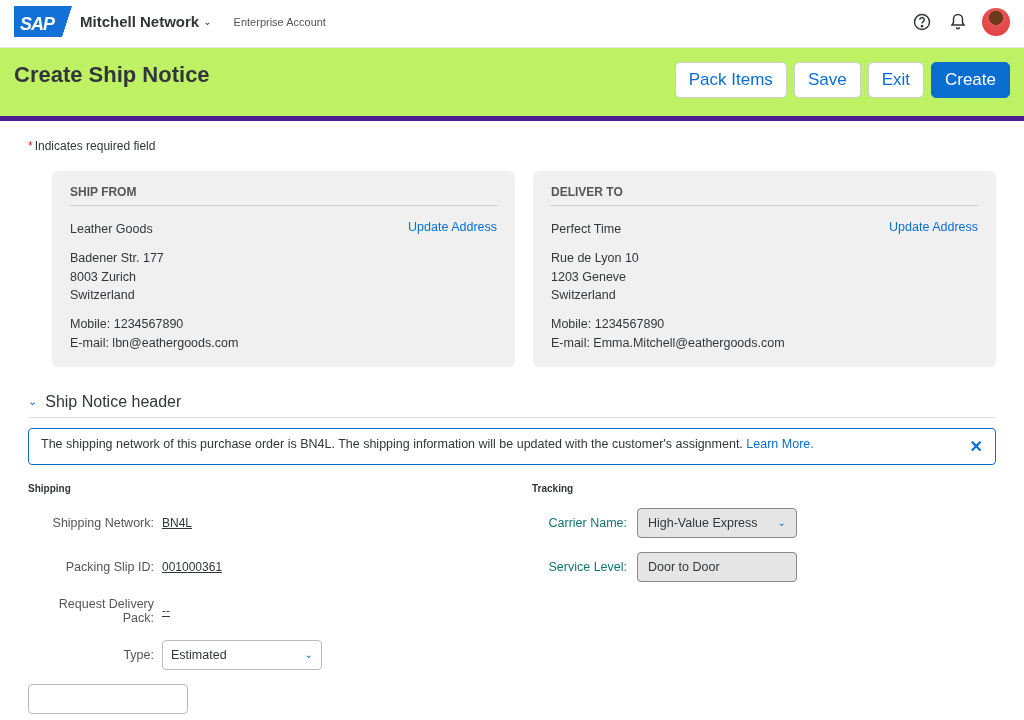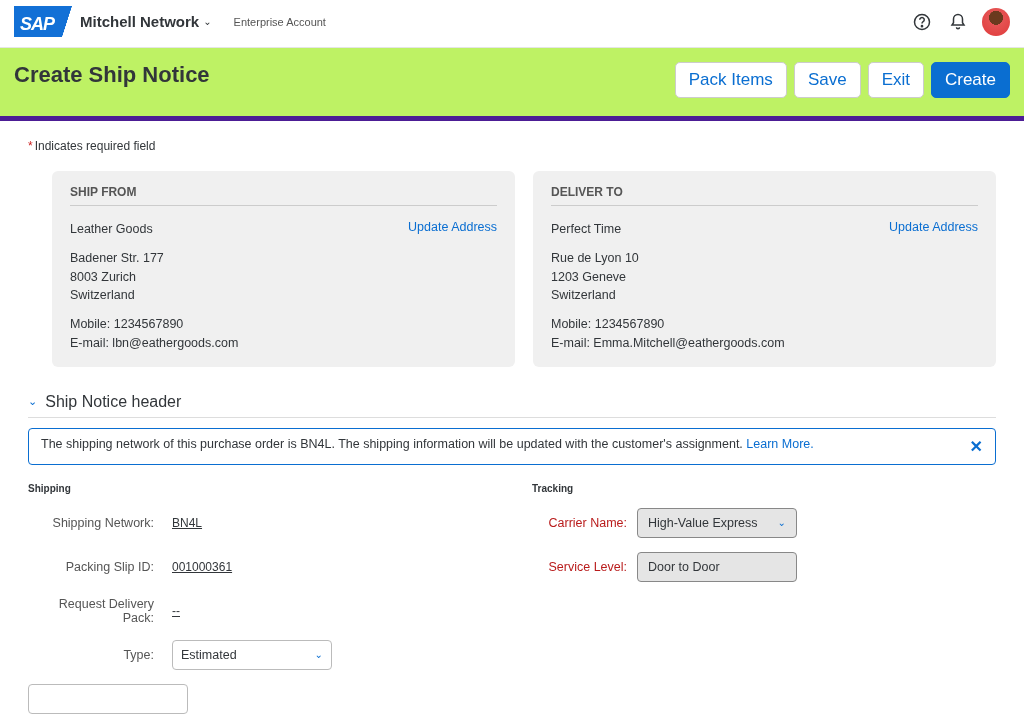--- a/index.html
+++ b/index.html
@@ -38,31 +38,31 @@
 
 .info-banner { border: 1px solid #0a6ed1; border-radius: 4px; padding: 8px 12px; display: flex; align-items: flex-start; font-size: 12.5px; margin-bottom: 18px; }
 .info-banner .msg { flex: 1; }
 .info-banner .learn { color: #0a6ed1; cursor: pointer; }
 .info-banner .close { color: #0a6ed1; font-weight: bold; cursor: pointer; font-size: 16px; margin-left: 10px; }
 
 .two-col { display: flex; gap: 40px; }
 .col { flex: 1; }
 .col-heading { font-weight: bold; font-size: 10px; margin-bottom: 14px; }
 
-.frow { display: flex; align-items: center; margin-bottom: 14px; min-height: 30px; gap: 14px; }
+.frow { display: flex; align-items: center; margin-bottom: 14px; min-height: 30px; gap: 4px; }
 .flabel { width: 130px; text-align: right; font-size: 12.5px; color: #555; padding-right: 4px; }
 .fval { font-size: 12px; text-decoration: underline; }
 .finput { border: 1px solid #bbb; border-radius: 4px; height: 30px; padding: 0 8px; font-size: 12.5px; width: 160px; }
 .finput.wide { width: 160px; }
 .fselect { border: 1px solid #bbb; border-radius: 4px; height: 30px; padding: 0 8px; font-size: 12.5px; width: 160px; display: flex; align-items: center; justify-content: space-between; cursor: pointer; background: #fff; }
 .fselect .sel-caret { color: #0a6ed1; font-size: 10px; }
 .fdate { display: flex; align-items: center; justify-content: space-between; }
 
 .frow-track { display: flex; align-items: center; margin-bottom: 14px; gap: 10px; }
-.tlabel { width: 95px; text-align: right; font-size: 12.5px; color: #b91c1c; }
+.tlabel { width: 95px; text-align: right; font-size: 12.5px; color: #0f766e; }
 .tselect { border: 1px solid #888; border-radius: 4px; height: 30px; padding: 0 10px; font-size: 12.5px; width: 160px; display: flex; align-items: center; justify-content: space-between; cursor: pointer; background: #e5e5e5; }
 .tselect .sel-caret { color: #0a6ed1; font-size: 10px; }
 </style>
 </head>
 <body>
 
 <div class="top-bar">
   <span class="sap-logo">SAP</span>
   <span class="brand-name">Mitchell Network</span>
   <span class="brand-caret">⌄</span>

